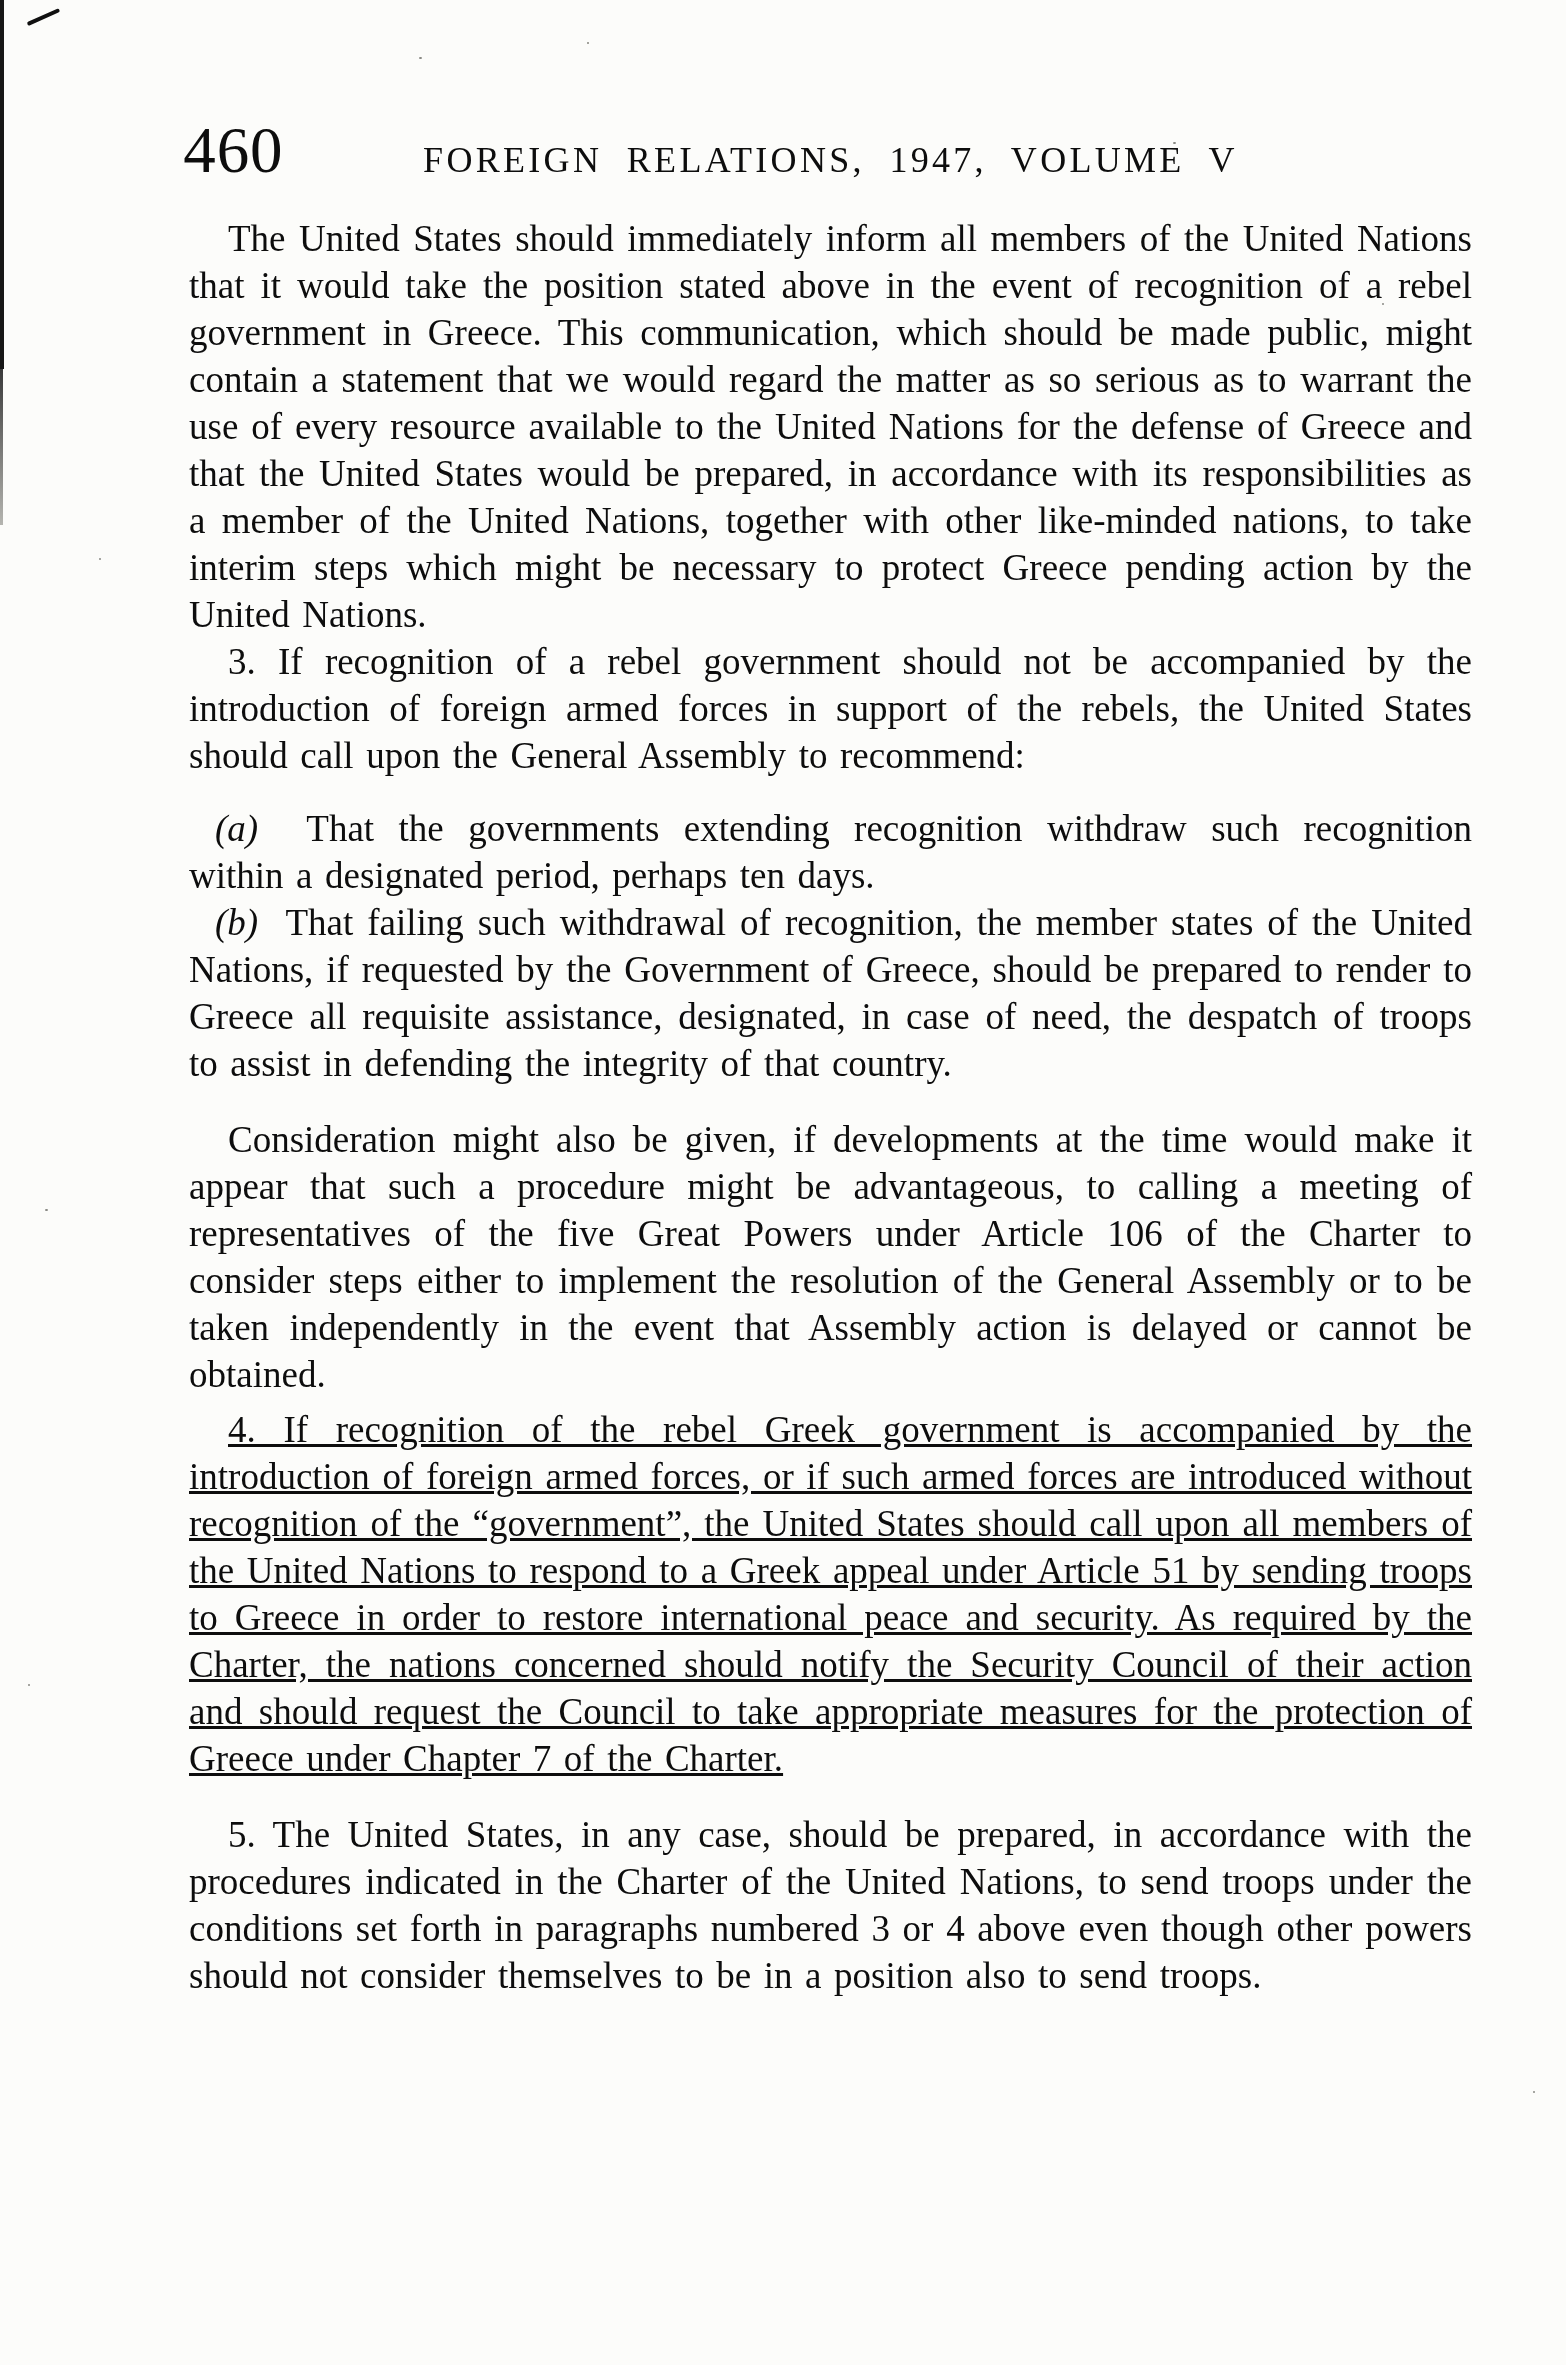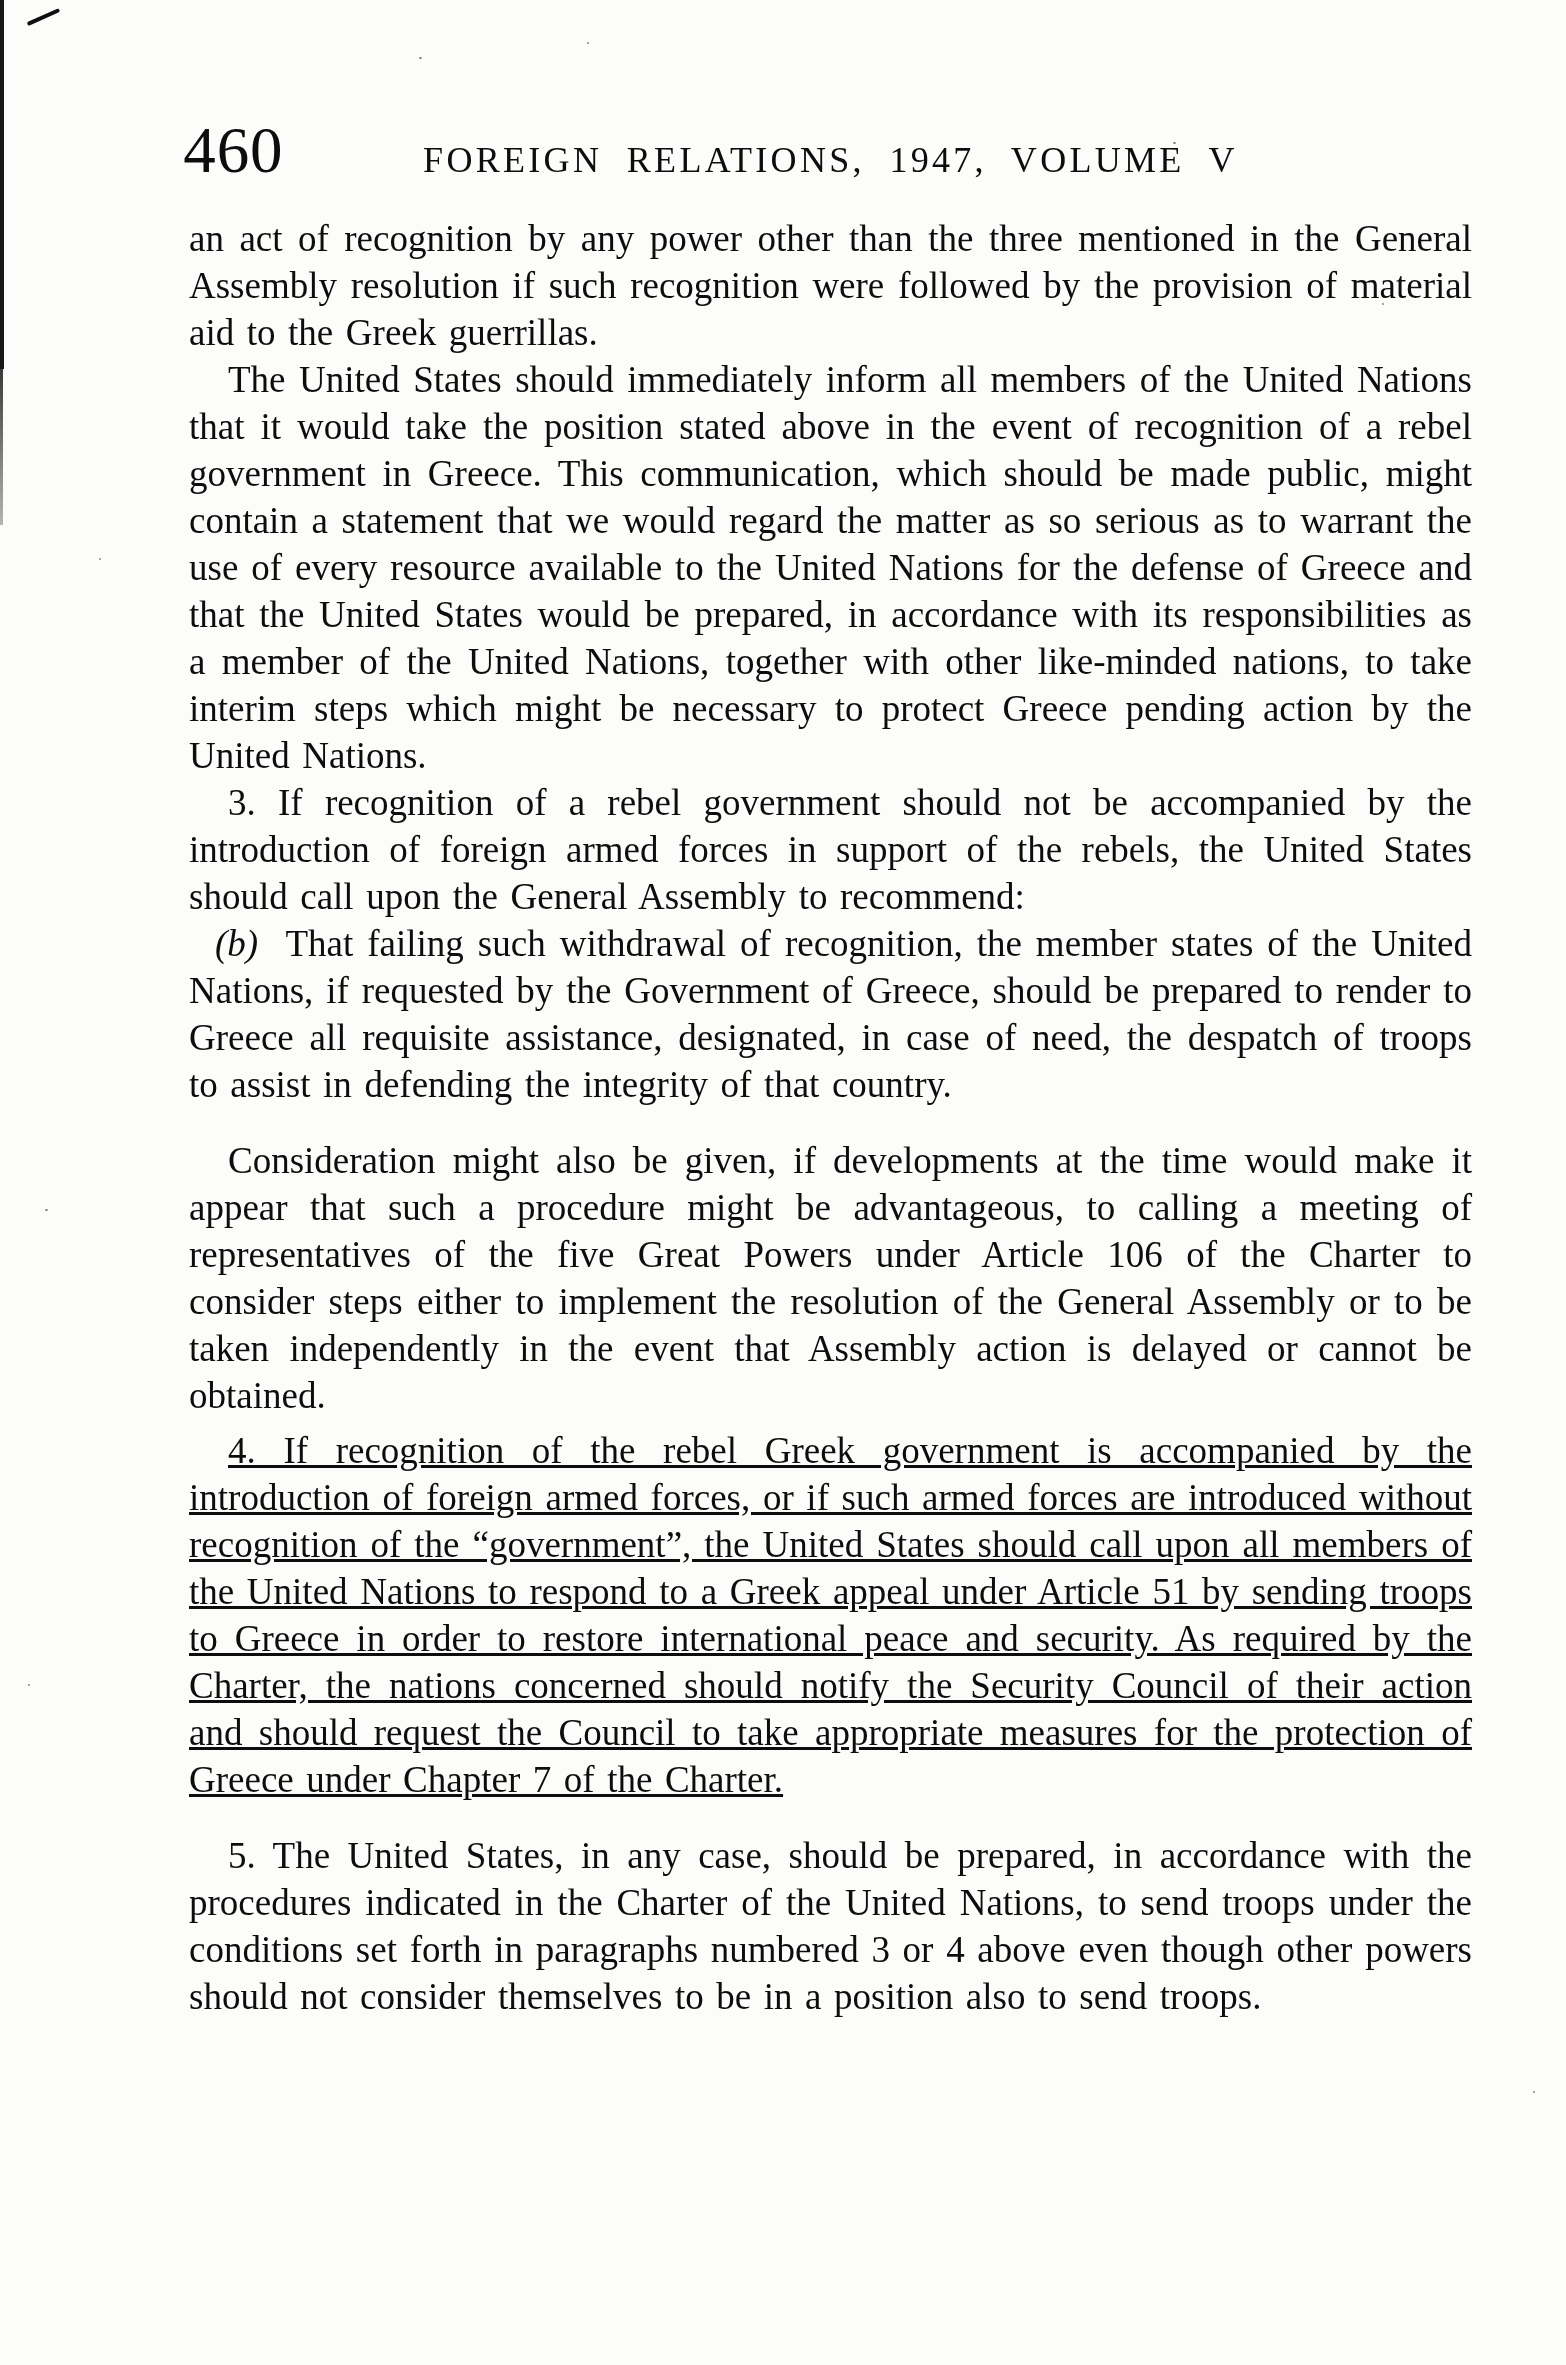--- a/index.html
+++ b/index.html
@@ -101,31 +101,31 @@
   <div class="speck" style="left:45px;   top:1209px; width:2.8px; height:2.4px;"></div>
   <div class="speck" style="left:28px;   top:1684px; width:2.4px; height:2.4px;"></div>
   <div class="speck" style="left:1533px; top:2091px; width:2.4px; height:2.4px;"></div>
 
   <div class="content">
     <div class="header">
       <span class="page-num">460</span>
       <div class="running-head">FOREIGN RELATIONS, 1947, VOLUME V</div>
     </div>
     <div class="body-text">
-        <p class="para flush">
-      
-      <span class="para-text">an act of recognition by any power other than the three mentioned in the General Assembly resolution if such recognition were followed by the provision of material aid to the Greek guerrillas.</span>
-    </p>
         <p class="para indent">
       
       <span class="para-text">The United States should immediately inform all members of the United Nations that it would take the position stated above in the event of recognition of a rebel government in Greece. This communication, which should be made public, might contain a statement that we would regard the matter as so serious as to warrant the use of every resource available to the United Nations for the defense of Greece and that the United States would be prepared, in accordance with its responsibilities as a member of the United Nations, together with other like-minded nations, to take interim steps which might be necessary to protect Greece pending action by the United Nations.</span>
     </p>
         <p class="para indent">
       
       <span class="para-text">3. If recognition of a rebel government should not be accompanied by the introduction of foreign armed forces in support of the rebels, the United States should call upon the General Assembly to recommend:</span>
+    </p>
+        <p class="para sub sp-lg">
+      <i class="sub-label">(a)&nbsp;</i>
+      <span class="para-text">That the governments extending recognition withdraw such recognition within a designated period, perhaps ten days.</span>
     </p>
         <p class="para sub">
       <i class="sub-label">(b)&nbsp;</i>
       <span class="para-text">That failing such withdrawal of recognition, the member states of the United Nations, if requested by the Government of Greece, should be prepared to render to Greece all requisite assistance, designated, in case of need, the despatch of troops to assist in defending the integrity of that country.</span>
     </p>
         <p class="para indent sp-md">
       
       <span class="para-text">Consideration might also be given, if developments at the time would make it appear that such a procedure might be advantageous, to calling a meeting of representatives of the five Great Powers under Article 106 of the Charter to consider steps either to implement the resolution of the General Assembly or to be taken independently in the event that Assembly action is delayed or cannot be obtained.</span>
     </p>
         <p class="para indent sp-sm">

